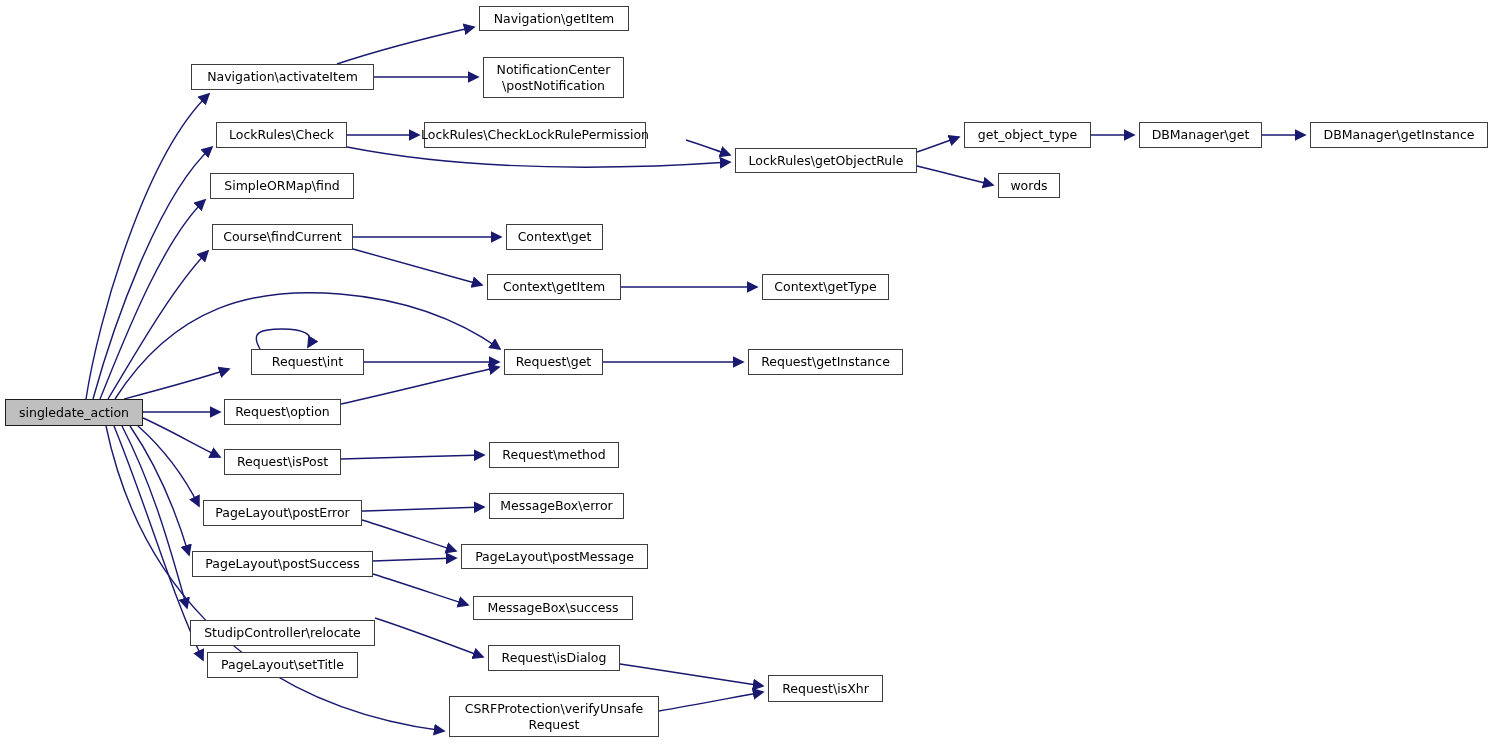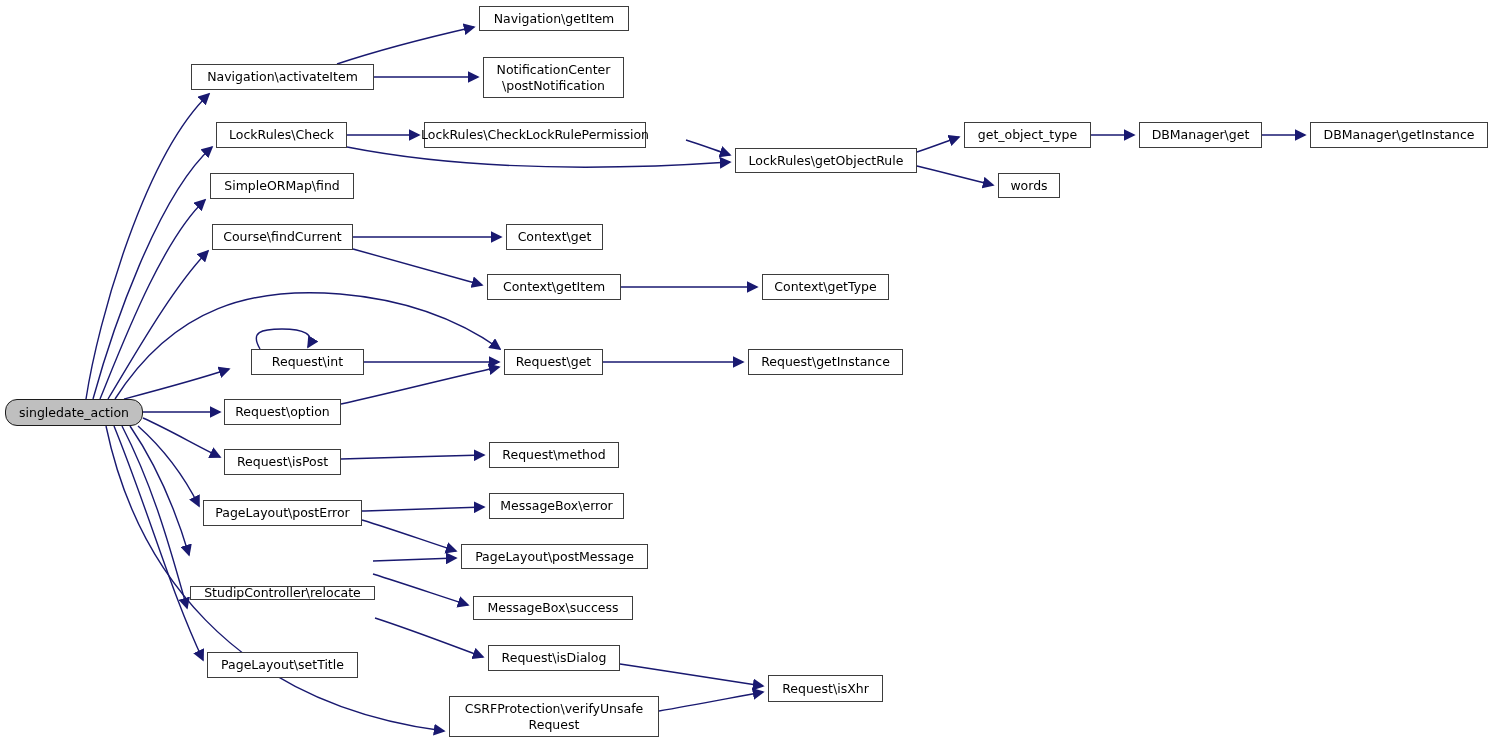--- a/index.html
+++ b/index.html
@@ -33,21 +33,20 @@
     color: #000000;
     font-size: 12.5px;
     white-space: nowrap;
     text-align: right;
     line-height: 1.25;
     z-index: 2;
   }
   .node.root {
     background: #bfbfbf;
     border-color: #1c1c1c;
-    border-radius: 12px;
   }
   .node.two-line {
     flex-direction: column;
   }
   .edge {
     stroke: #191970;
     stroke-width: 1.4;
     fill: none;
   }
 </style>
@@ -123,22 +122,23 @@
   <div class="node" style="left:762px;top:274px;width:127px;height:26px">Context\getType</div>
   <div class="node" style="left:251px;top:349px;width:113px;height:26px">Request\int</div>
   <div class="node" style="left:504px;top:349px;width:99px;height:26px">Request\get</div>
   <div class="node" style="left:748px;top:349px;width:155px;height:26px">Request\getInstance</div>
   <div class="node" style="left:224px;top:399px;width:117px;height:26px">Request\option</div>
   <div class="node" style="left:224px;top:449px;width:117px;height:26px">Request\isPost</div>
   <div class="node" style="left:489px;top:442px;width:130px;height:26px">Request\method</div>
   <div class="node" style="left:203px;top:500px;width:159px;height:26px">PageLayout\postError</div>
   <div class="node" style="left:489px;top:493px;width:135px;height:26px">MessageBox\error</div>
   <div class="node" style="left:461px;top:544px;width:187px;height:25px">PageLayout\postMessage</div>
+  <div class="node" style="left:192px;top:551px;width:181px;height:26px">PageLayout\postSuccess</div>
   <div class="node" style="left:473px;top:596px;width:160px;height:24px">MessageBox\success</div>
-  <div class="node" style="left:190px;top:586px;width:185px;height:14px">StudipController\relocate</div>
+  <div class="node" style="left:190px;top:620px;width:185px;height:26px">StudipController\relocate</div>
   <div class="node" style="left:207px;top:652px;width:151px;height:26px">PageLayout\setTitle</div>
   <div class="node" style="left:488px;top:645px;width:132px;height:26px">Request\isDialog</div>
   <div class="node" style="left:768px;top:675px;width:115px;height:27px">Request\isXhr</div>
   <div class="node two-line" style="left:449px;top:696px;width:210px;height:41px">
     <span>CSRFProtection\verifyUnsafe</span>
     <span>Request</span>
   </div>
 
 </div>
 

